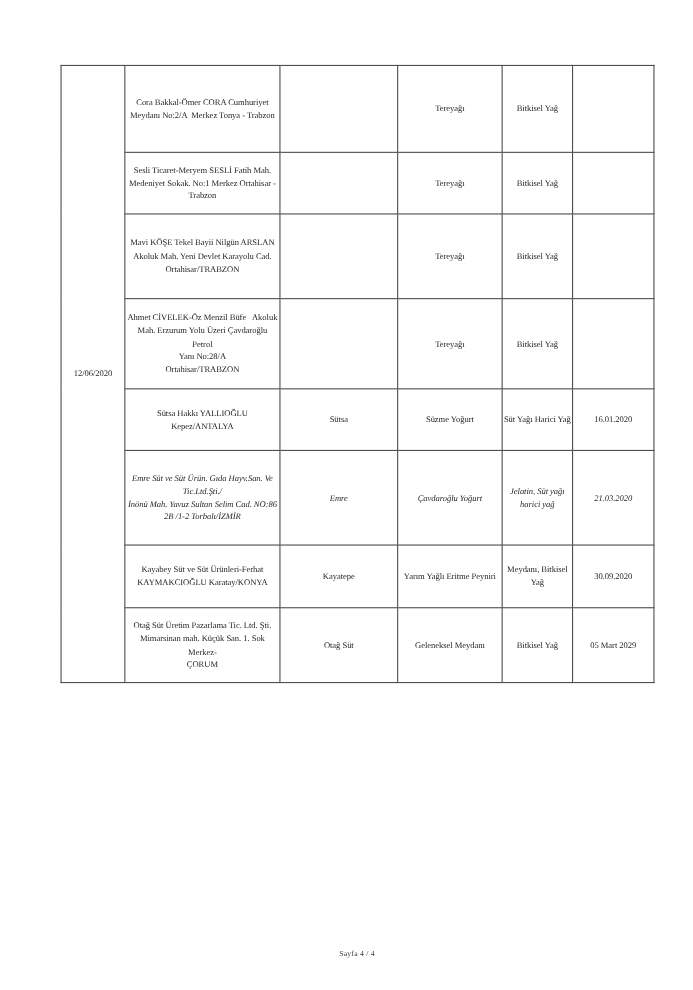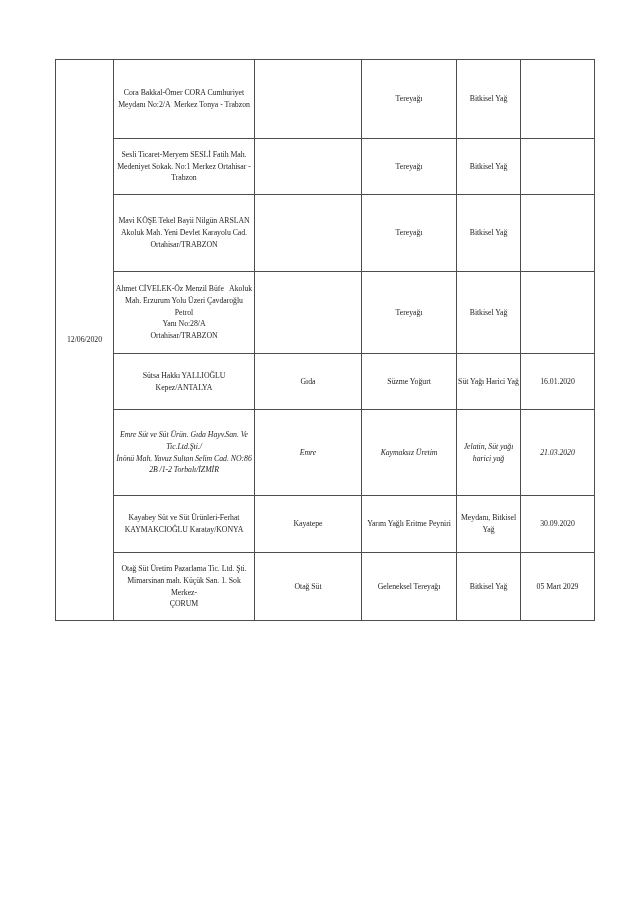--- a/index.html
+++ b/index.html
@@ -106,51 +106,52 @@
 Mah. Erzurum Yolu Üzeri Çavdaroğlu Petrol
 Yanı No:28/A
 Ortahisar/TRABZON</td>
         <td class="c-brand"></td>
         <td class="c-product">Tereyağı</td>
         <td class="c-adult">Bitkisel Yağ</td>
         <td class="c-date"></td>
       </tr>
       <tr class="r4">
         <td class="c-company">Sütsa Hakkı YALLIOĞLU Kepez/ANTALYA</td>
-        <td class="c-brand">Gıda</td>
+        <td class="c-brand">Sütsa</td>
         <td class="c-product">Süzme Yoğurt</td>
         <td class="c-adult">Süt Yağı Harici Yağ</td>
         <td class="c-date">16.01.2020</td>
       </tr>
       <tr class="r5">
         <td class="c-company">Emre Süt ve Süt Ürün. Gıda Hayv.San. Ve
 Tic.Ltd.Şti./
 İnönü Mah. Yavuz Sultan Selim Cad. NO:86
 2B /1-2 Torbalı/İZMİR</td>
         <td class="c-brand">Emre</td>
-        <td class="c-product">Kaymaksız Üretim</td>
+        <td class="c-product">Çavdaroğlu Yoğurt</td>
         <td class="c-adult">Jelatin, Süt yağı
 harici yağ</td>
         <td class="c-date">21.03.2020</td>
       </tr>
       <tr class="r6">
         <td class="c-company">Kayabey Süt ve Süt Ürünleri-Ferhat
 KAYMAKCIOĞLU Karatay/KONYA</td>
         <td class="c-brand">Kayatepe</td>
         <td class="c-product">Yarım Yağlı Eritme Peyniri</td>
         <td class="c-adult">Meydanı, Bitkisel
 Yağ</td>
         <td class="c-date">30.09.2020</td>
       </tr>
       <tr class="r7">
         <td class="c-company">Otağ Süt Üretim Pazarlama Tic. Ltd. Şti.
 Mimarsinan mah. Küçük San. 1. Sok Merkez-
 ÇORUM</td>
         <td class="c-brand">Otağ Süt</td>
-        <td class="c-product">Geleneksel Tereyağı</td>
+        <td class="c-product">Geleneksel Meydanı</td>
         <td class="c-adult">Bitkisel Yağ</td>
         <td class="c-date">05 Mart 2029</td>
       </tr>
     </tbody>
   </table>
 
+  <div class="footer">Sayfa 4 / 4</div>
 
 </div>
 
 </body></html>

